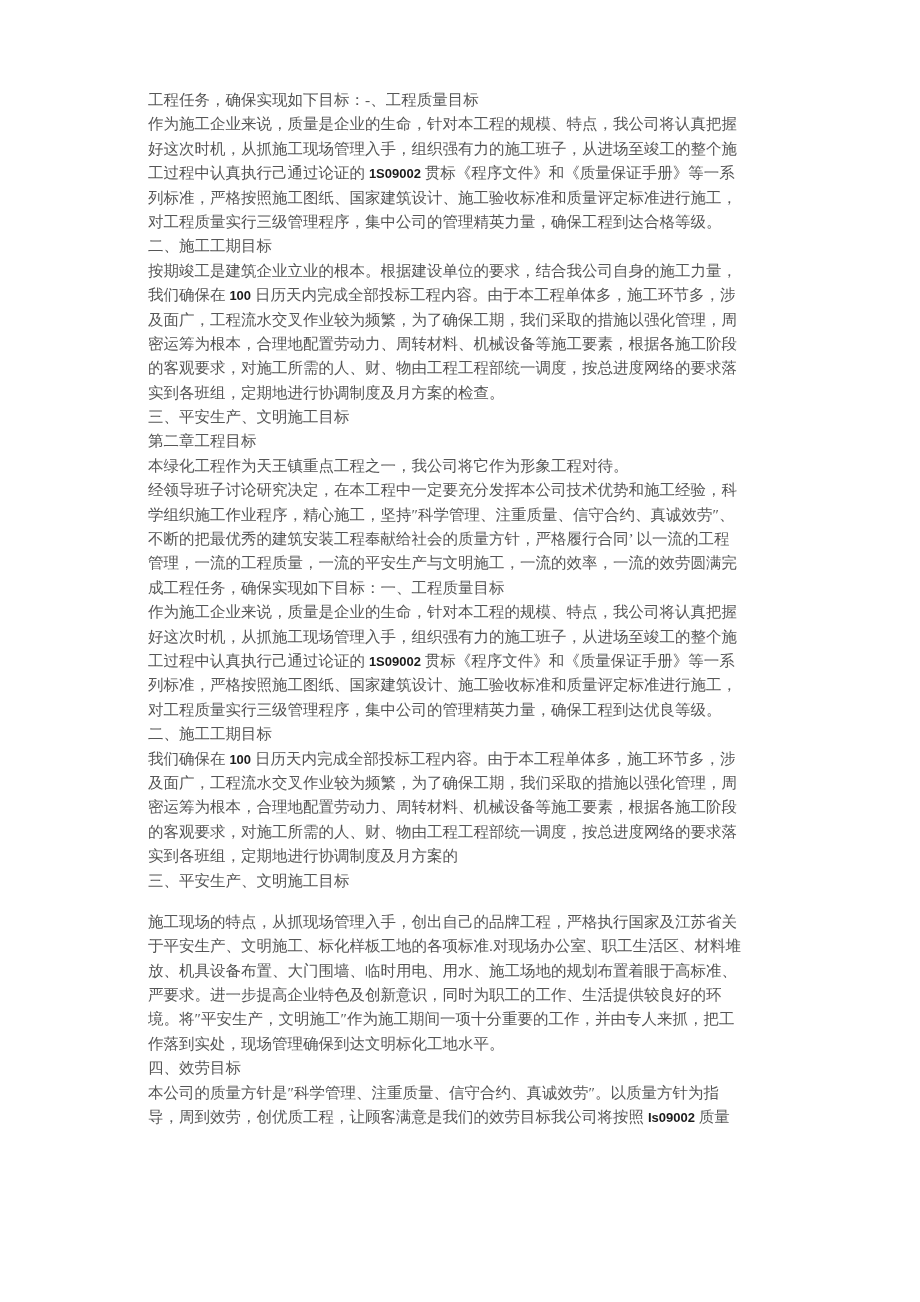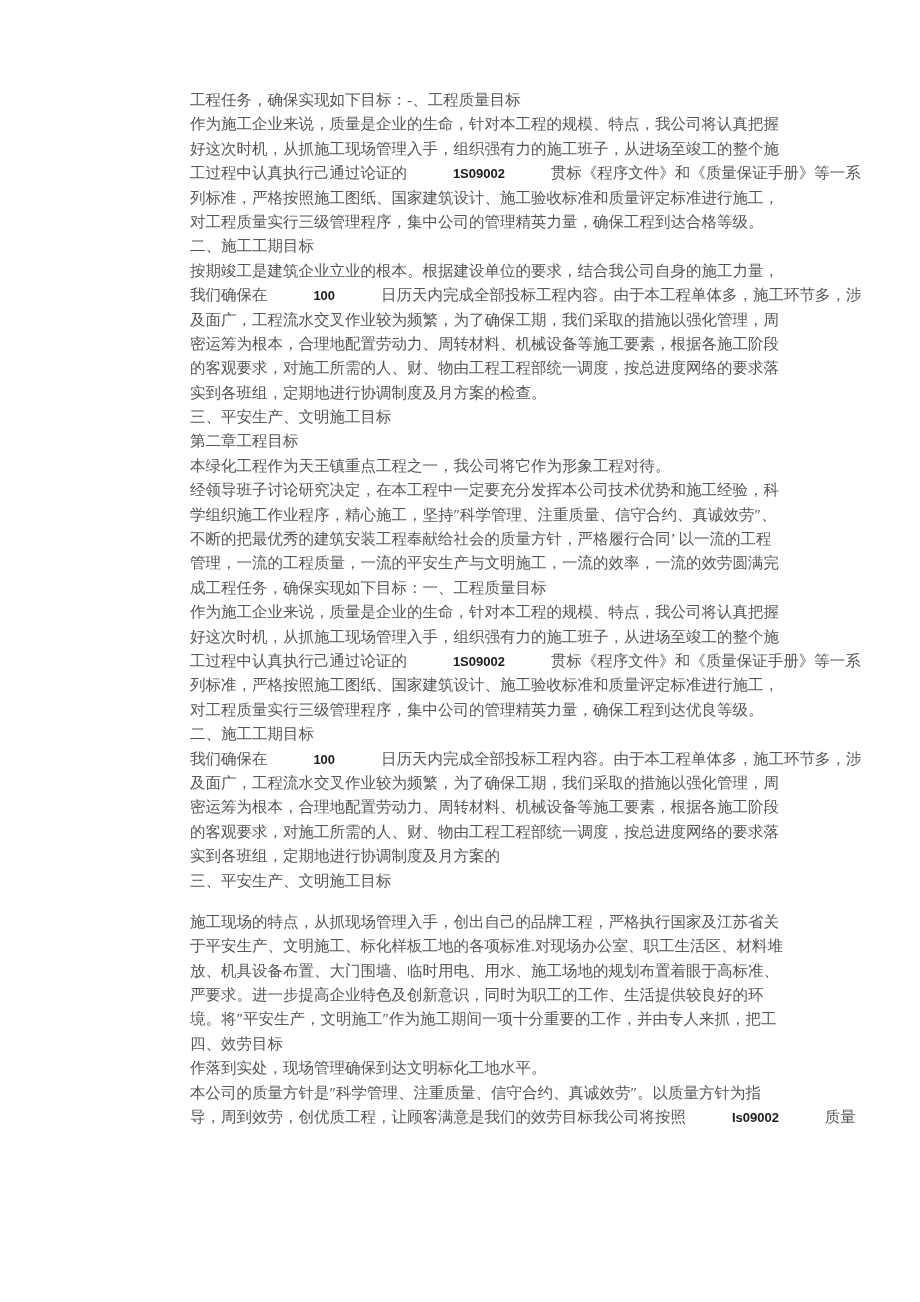--- a/index.html
+++ b/index.html
@@ -27,21 +27,20 @@
     font-size: 15.5px;
     letter-spacing: 0px;
     color: var(--text-color, #565656);
     white-space: nowrap;
   }
   .line.blank {
     height: 17px;
   }
   .seg {
     font-family: "Liberation Serif", "DejaVu Serif", serif;
-    margin-left: 42px;
   }
   .em {
     font-family: "Liberation Sans", "DejaVu Sans", sans-serif;
     font-weight: 700;
     font-size: 13px;
     color: var(--em-color, #1b1b1b);
   }
 </style>
 </head>
 <body>
@@ -80,18 +79,18 @@
       <div class="line"><span class="seg">密运筹为根本，合理地配置劳动力、周转材料、机械设备等施工要素，根据各施工阶段</span></div>
       <div class="line"><span class="seg">的客观要求，对施工所需的人、财、物由工程工程部统一调度，按总进度网络的要求落</span></div>
       <div class="line"><span class="seg">实到各班组，定期地进行协调制度及月方案的</span></div>
       <div class="line"><span class="seg">三、平安生产、文明施工目标</span></div>
       <div class="line blank"></div>
       <div class="line"><span class="seg">施工现场的特点，从抓现场管理入手，创出自己的品牌工程，严格执行国家及江苏省关</span></div>
       <div class="line"><span class="seg">于平安生产、文明施工、标化样板工地的各项标准.对现场办公室、职工生活区、材料堆</span></div>
       <div class="line"><span class="seg">放、机具设备布置、大门围墙、临时用电、用水、施工场地的规划布置着眼于高标准、</span></div>
       <div class="line"><span class="seg">严要求。进一步提高企业特色及创新意识，同时为职工的工作、生活提供较良好的环</span></div>
       <div class="line"><span class="seg">境。将″平安生产，文明施工″作为施工期间一项十分重要的工作，并由专人来抓，把工</span></div>
+      <div class="line"><span class="seg">作落到实处，现场管理确保到达文明标化工地水平。</span></div>
       <div class="line"><span class="seg">四、效劳目标</span></div>
-      <div class="line"><span class="seg">作落到实处，现场管理确保到达文明标化工地水平。</span></div>
       <div class="line"><span class="seg">本公司的质量方针是″科学管理、注重质量、信守合约、真诚效劳″。以质量方针为指</span></div>
       <div class="line"><span class="seg">导，周到效劳，创优质工程，让顾客满意是我们的效劳目标我公司将按照 </span><span class="seg em">Is09002</span><span class="seg"> 质量</span></div>
     </div>
 </div>
 
 </body></html>

